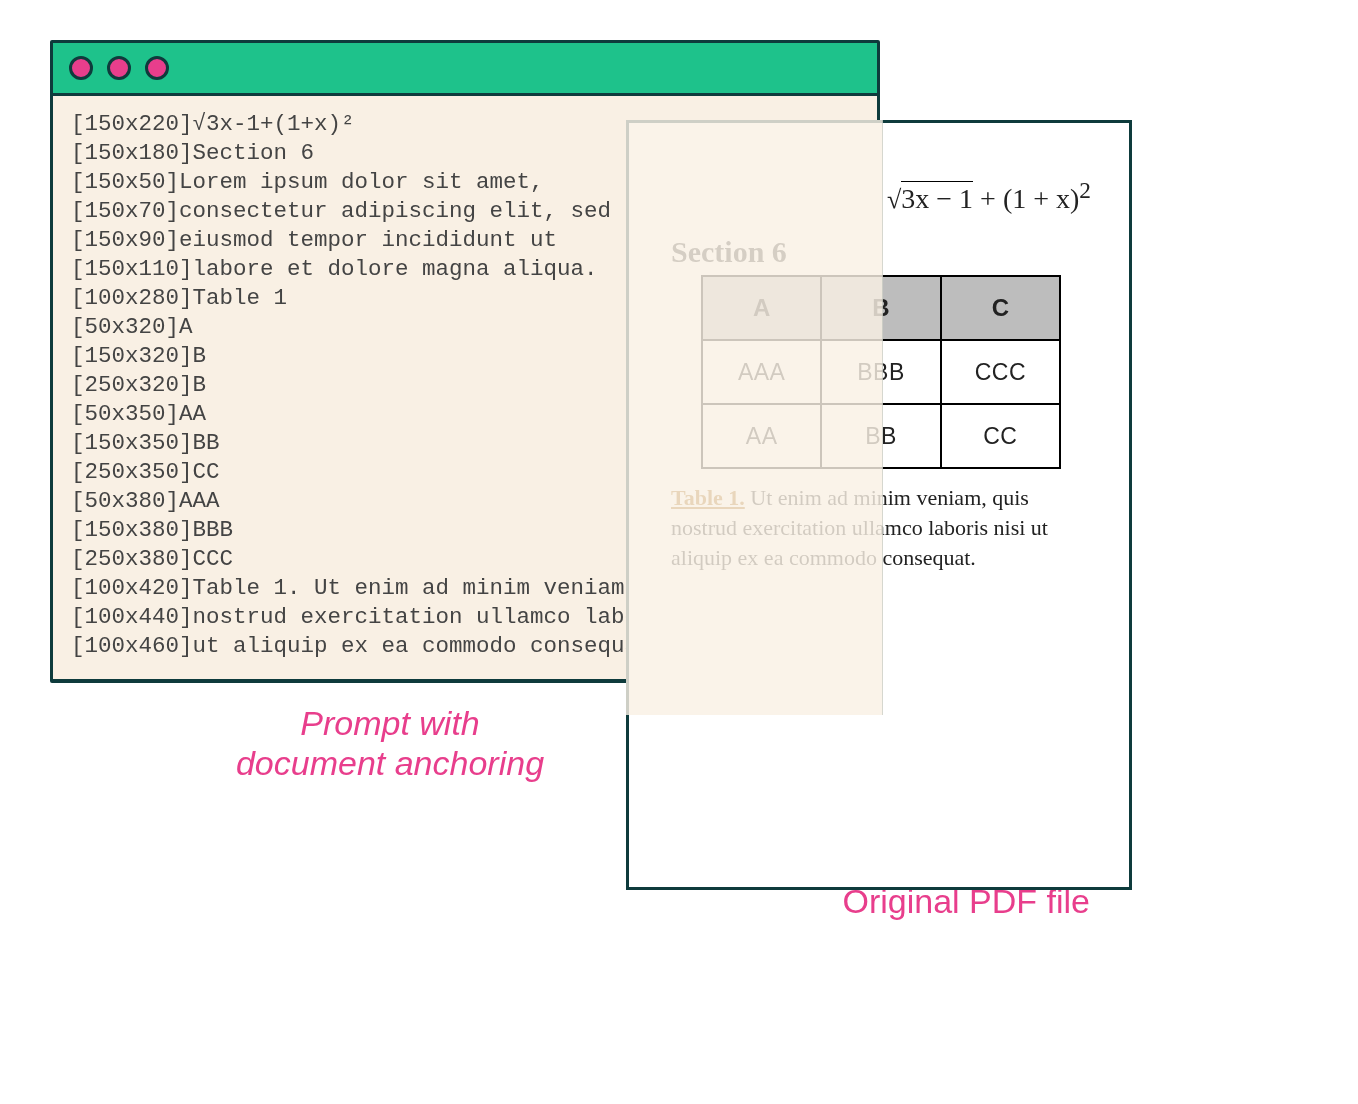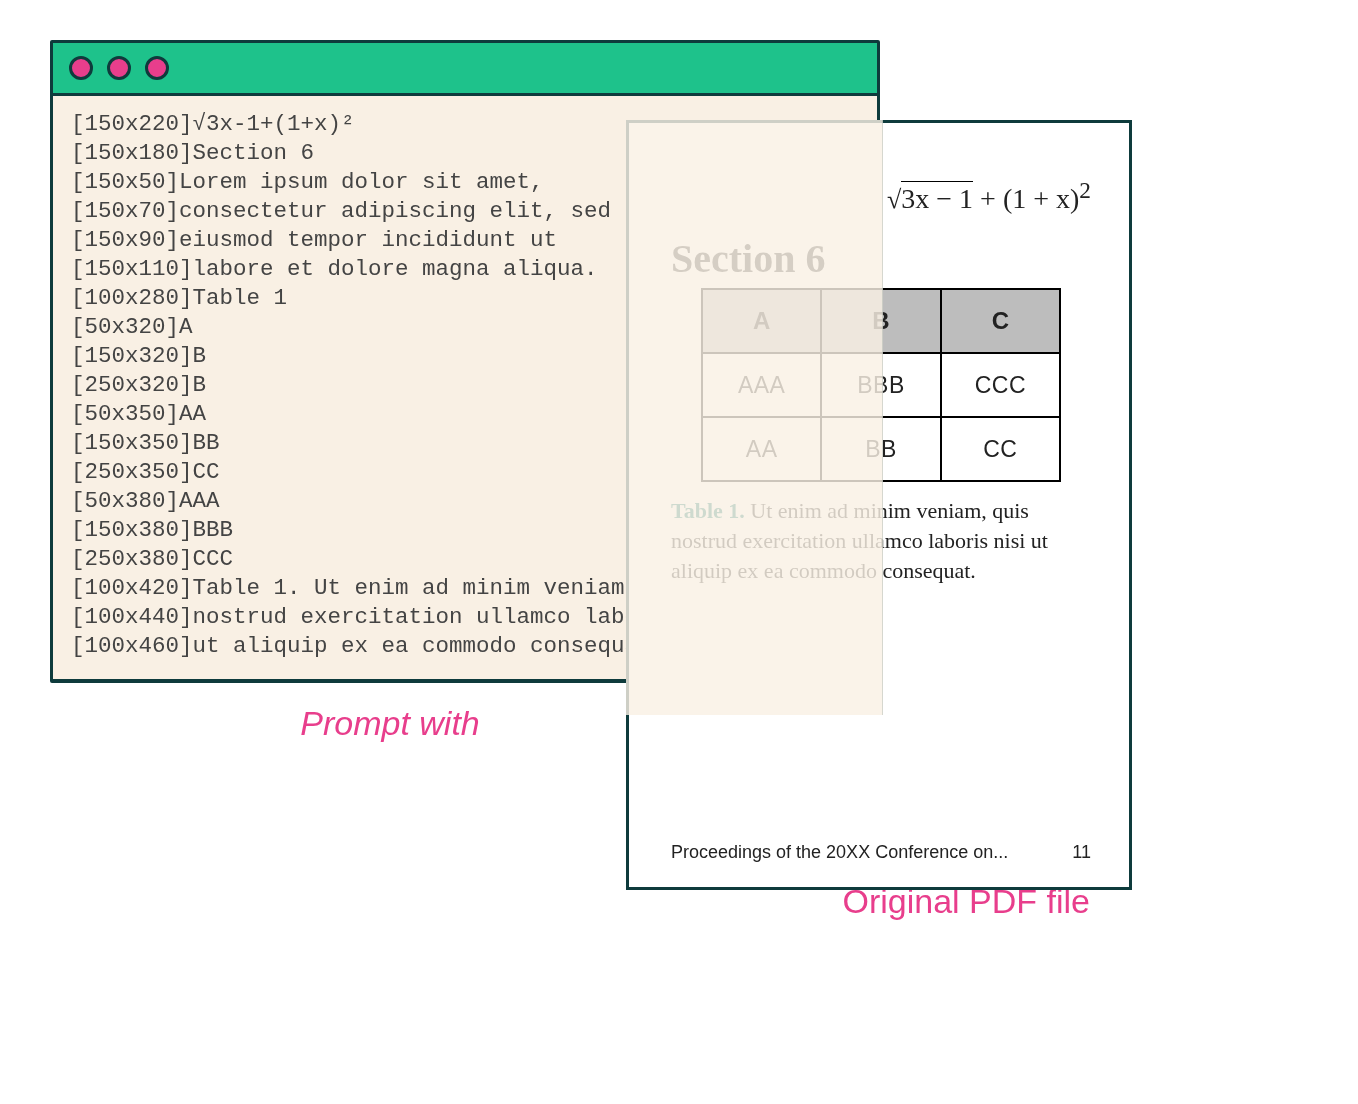--- a/index.html
+++ b/index.html
@@ -89,21 +89,21 @@
     text-align: right;
     margin-bottom: 20px;
     font-family: "Times New Roman", serif;
   }
   .pdf .formula .sqrt {
     border-top: 1.5px solid #000;
     padding-top: 1px;
   }
   .pdf .formula .rad { font-size: 26px; }
   .pdf h2 {
-    font-size: 40px;
+    font-size: 30px;
     margin: 18px 0 6px 0;
     color: #333;
     font-weight: bold;
   }
   .pdf .para {
     font-size: 24px;
     line-height: 34px;
     color: #222;
     margin-bottom: 22px;
   }
@@ -122,21 +122,21 @@
     width: 33.3%;
   }
   .pdf table th { background: #bdbdbd; }
   .pdf table td { font-weight: normal; font-size: 23px; letter-spacing: 0.5px; }
   .pdf .caption {
     font-size: 22px;
     line-height: 30px;
     font-family: Georgia, serif;
     color: #222;
   }
-  .pdf .caption b { color: #0f766e; }
+  .pdf .caption b { color: #a16207; text-decoration: underline; }
   .pdf .footer {
     position: absolute;
     bottom: 24px;
     left: 42px;
     right: 38px;
     display: flex;
     justify-content: space-between;
     font-family: Arial, sans-serif;
     font-size: 18px;
     color: #222;
@@ -192,24 +192,20 @@
         <td>BB</td>
         <td>CC</td>
       </tr>
     </tbody>
       </table>
 
     <div class="caption">
       <b>Table 1.</b><span> Ut enim ad minim veniam, quis nostrud exercitation ullamco laboris nisi ut aliquip ex ea commodo consequat.</span>
     </div>
 
-    <div class="footer">
-      <span>Proceedings of the 20XX Conference on...</span>
-      <span>11</span>
-    </div>
 
     <div class="fade"></div>
   </div>
 
   <div class="terminal">
     <div class="titlebar">
       <div class="tl-dot"></div>
       <div class="tl-dot"></div>
       <div class="tl-dot"></div>
     </div>
@@ -229,18 +225,19 @@
 [50x380]AAA
 [150x380]BBB
 [250x380]CCC
 [100x420]Table 1. Ut enim ad minim veniam, quis
 [100x440]nostrud exercitation ullamco laboris nisi
 [100x460]ut aliquip ex ea commodo consequat.</div>
   </div>
 
   <div class="cap cap-left">
     <span>Prompt with</span><br>
+    <span>document anchoring</span>
   </div>
   <div class="cap cap-right">
     <span>Original PDF file</span>
   </div>
 
 </div>
 
 </body></html>

